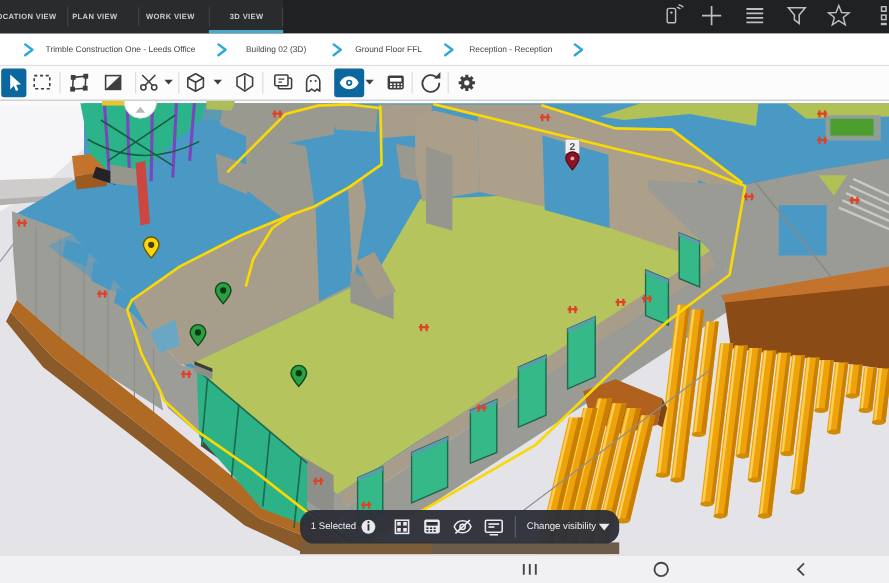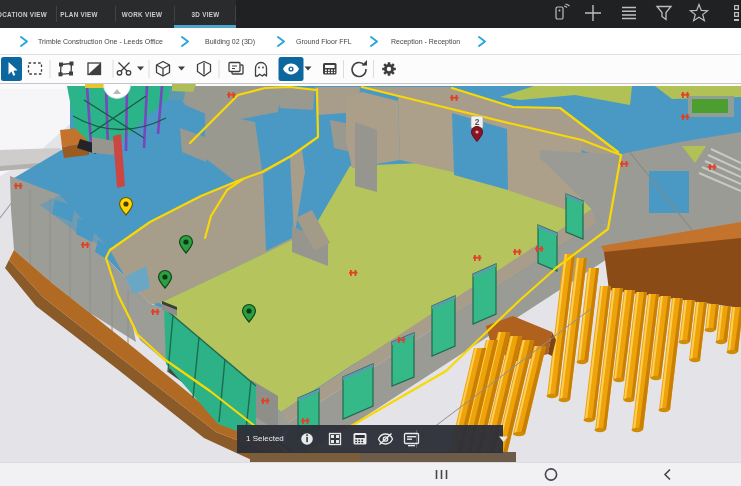--- a/index.html
+++ b/index.html
@@ -7,21 +7,21 @@
 .abs{position:absolute;}
 #topbar{left:0;top:0;width:741px;height:28px;background:#1f2123;}
 #tabpanel{left:0;top:0;width:236px;height:28px;background:#292b2d;}
 .tab{position:absolute;top:0;height:28px;line-height:29px;color:#cdced0;font-size:6.3px;font-weight:bold;letter-spacing:.3px;text-align:center;white-space:nowrap;}
 .tsep{position:absolute;top:6px;height:16px;width:1px;background:#404244;}
 #underline{left:174px;top:25px;width:62px;height:3px;background:#4ba6c9;}
 #crumbbar{left:0;top:28px;width:741px;height:27px;background:#ffffff;border-bottom:1px solid #e0e0e3;box-sizing:border-box;}
 .crumb{position:absolute;top:28px;height:27px;line-height:28px;color:#454547;font-size:7px;white-space:nowrap;}
 #toolbar{left:0;top:55px;width:741px;height:29px;background:#fcfcfd;border-bottom:1px solid #c6c6ca;box-sizing:border-box;}
 #scene{left:0;top:0;width:741px;height:486px;}
-#selbar{left:237px;top:425px;width:266px;height:28px;background:rgba(45,48,57,.96);color:#ececee;font-size:8.5px;}
+#selbar{left:250px;top:425px;width:266px;height:28px;background:rgba(45,48,57,.96);color:#ececee;font-size:8.5px;border-radius:12px;}
 #selbar .lbl{position:absolute;left:9px;top:0;line-height:28px;font-size:8px;}
 #selbar .vsep{position:absolute;left:179px;top:5px;width:1px;height:18px;background:#5c5f68;}
 #selbar .cv{position:absolute;left:189px;top:0;line-height:28px;font-size:8px;}
 #navbar{left:0;top:462px;width:741px;height:24px;background:#f1f0f3;border-top:1px solid #dddce0;box-sizing:border-box;}
 </style>
 </head>
 <body>
 <svg id="scene" class="abs" width="741" height="486" viewBox="0 0 741 486">
 
 <rect x="0" y="84" width="741" height="378" fill="#e4e3e7"></rect>
@@ -530,20 +530,21 @@
   <g stroke="#3e3e40" stroke-width="2.6">
    <path d="M389 7.2 V20.8 M382.2 14 H395.8 M384.2 9.2 L393.8 18.8 M393.8 9.2 L384.2 18.8"></path>
   </g>
  </g>
  <circle cx="389" cy="14" r="2.2" fill="#fcfcfd"></circle>
 </svg>
 
 <div id="selbar" class="abs">
  <span class="lbl">1 Selected</span>
  <div class="vsep"></div>
+ <span class="cv">Change visibility</span>
 </div>
 <svg class="abs" style="left:250px;top:425px;" width="266" height="28" viewBox="0 0 266 28">
 
  <circle cx="57" cy="14" r="5.8" fill="#e9e9eb"></circle>
  <rect x="56.3" y="11.8" width="1.5" height="5.4" fill="#2b2e36"></rect>
  <rect x="56.3" y="9.3" width="1.5" height="1.6" fill="#2b2e36"></rect>
 
  <g stroke="#e9e9eb" stroke-width="1.3" fill="none">
   <rect x="79.5" y="8.5" width="11" height="11"></rect>
  </g>

